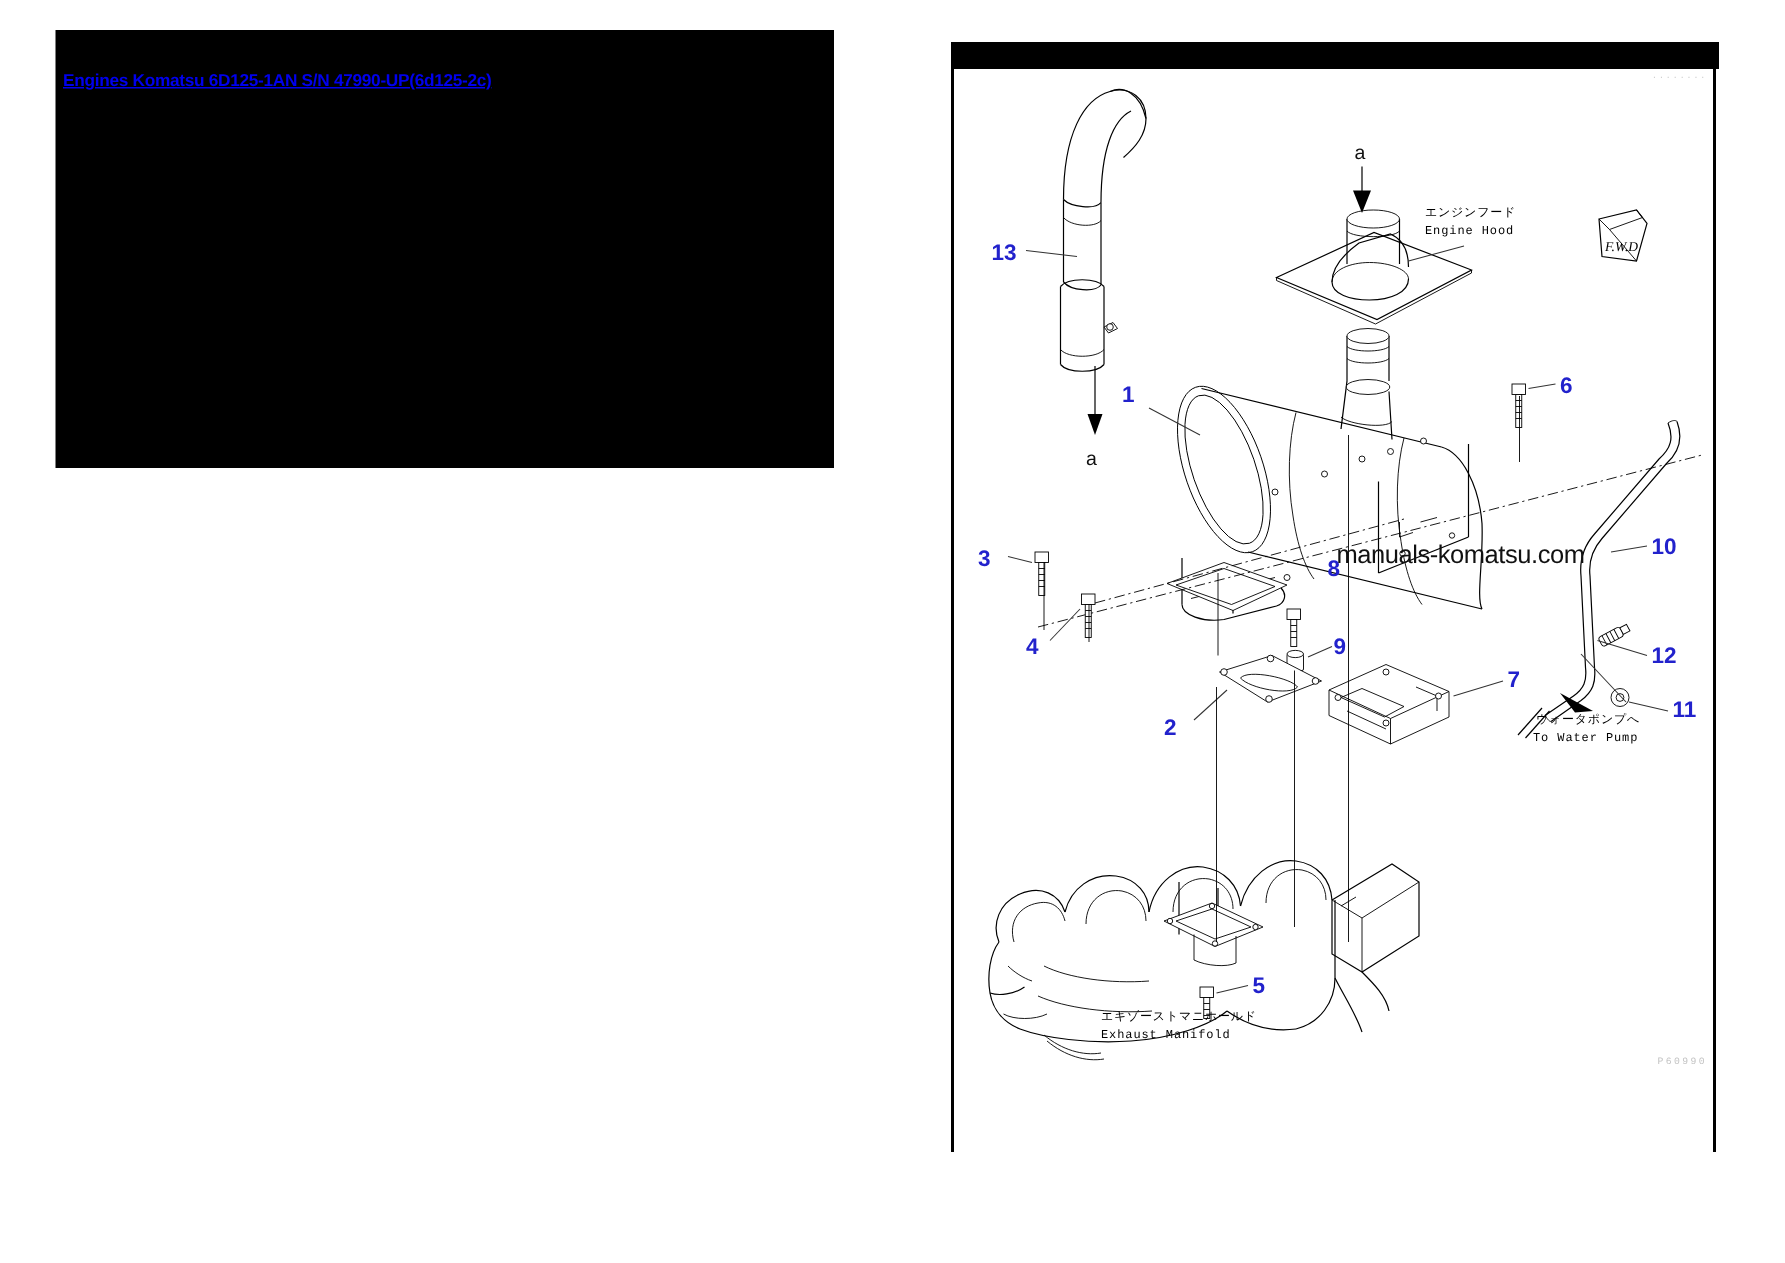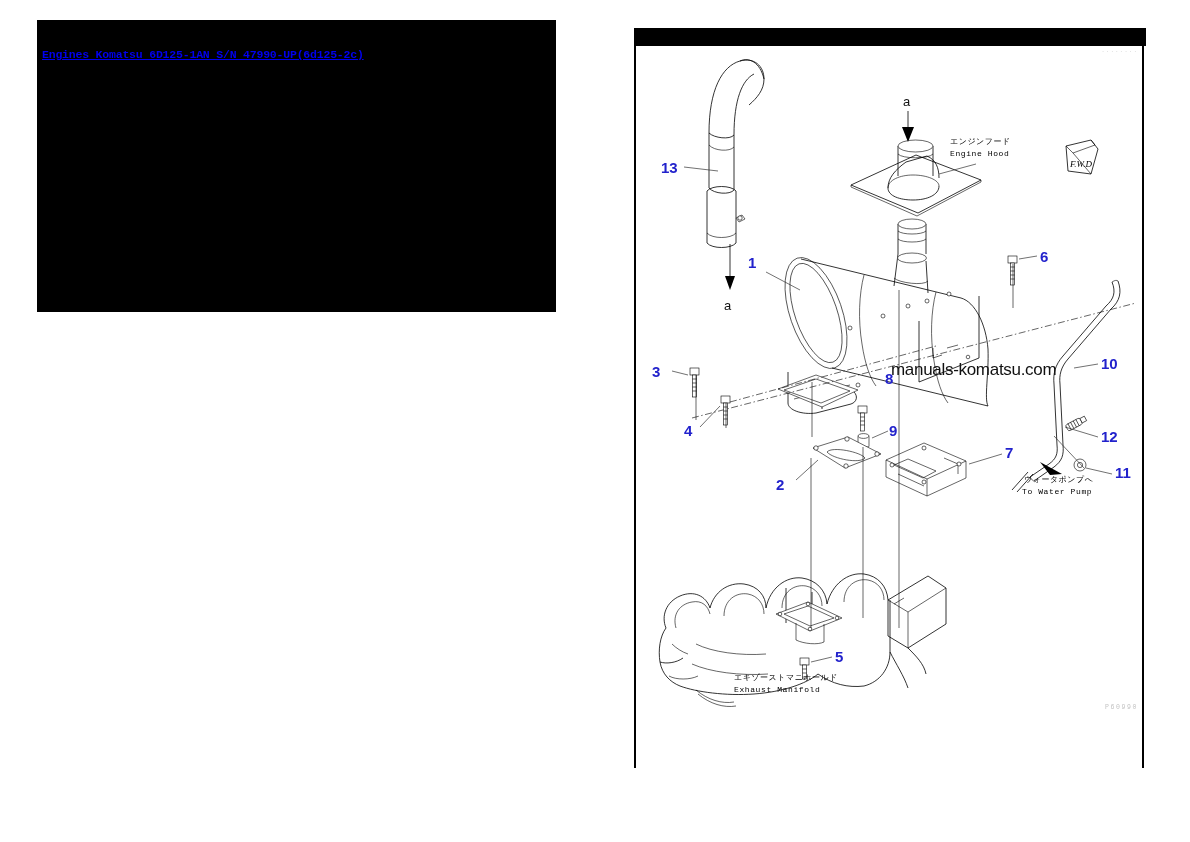--- a/index.html
+++ b/index.html
@@ -25,21 +25,21 @@
     top: 20px;
     width: 519px;
     height: 292px;
     background: #000000;
   }
   #doc-title-link {
     position: absolute;
     left: 5px;
     top: 28px;
     color: #0000ee;
-    font-family: Liberation Mono, monospace;
+    font-family: Liberation Sans, sans-serif;
     font-size: 11.5px;
     font-weight: 700;
     letter-spacing: -0.2px;
     text-decoration: underline;
     white-space: nowrap;
     cursor: pointer;
     text-align: center;
   }
 
   

